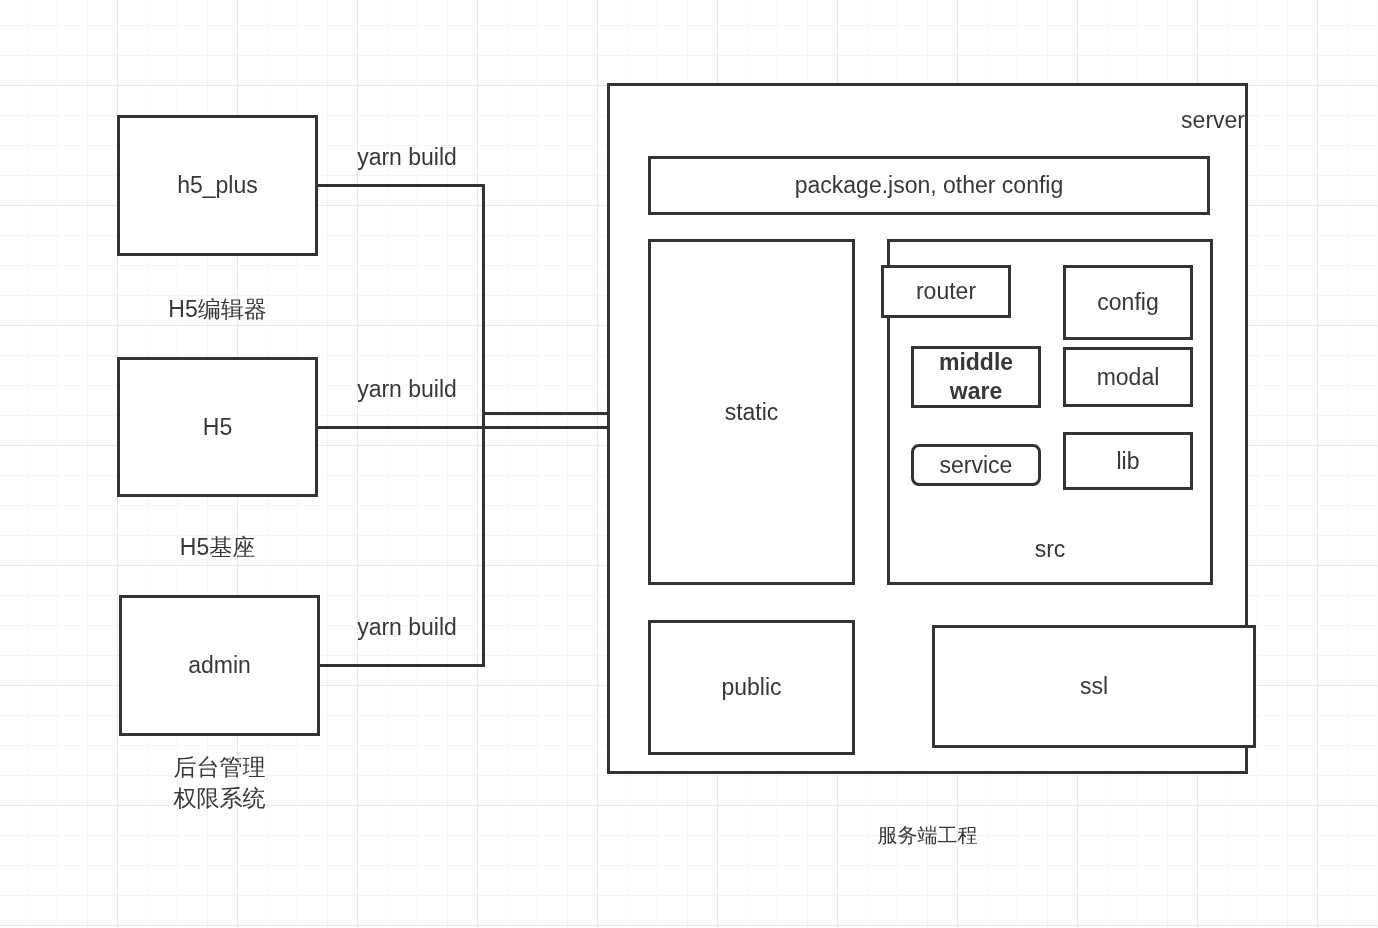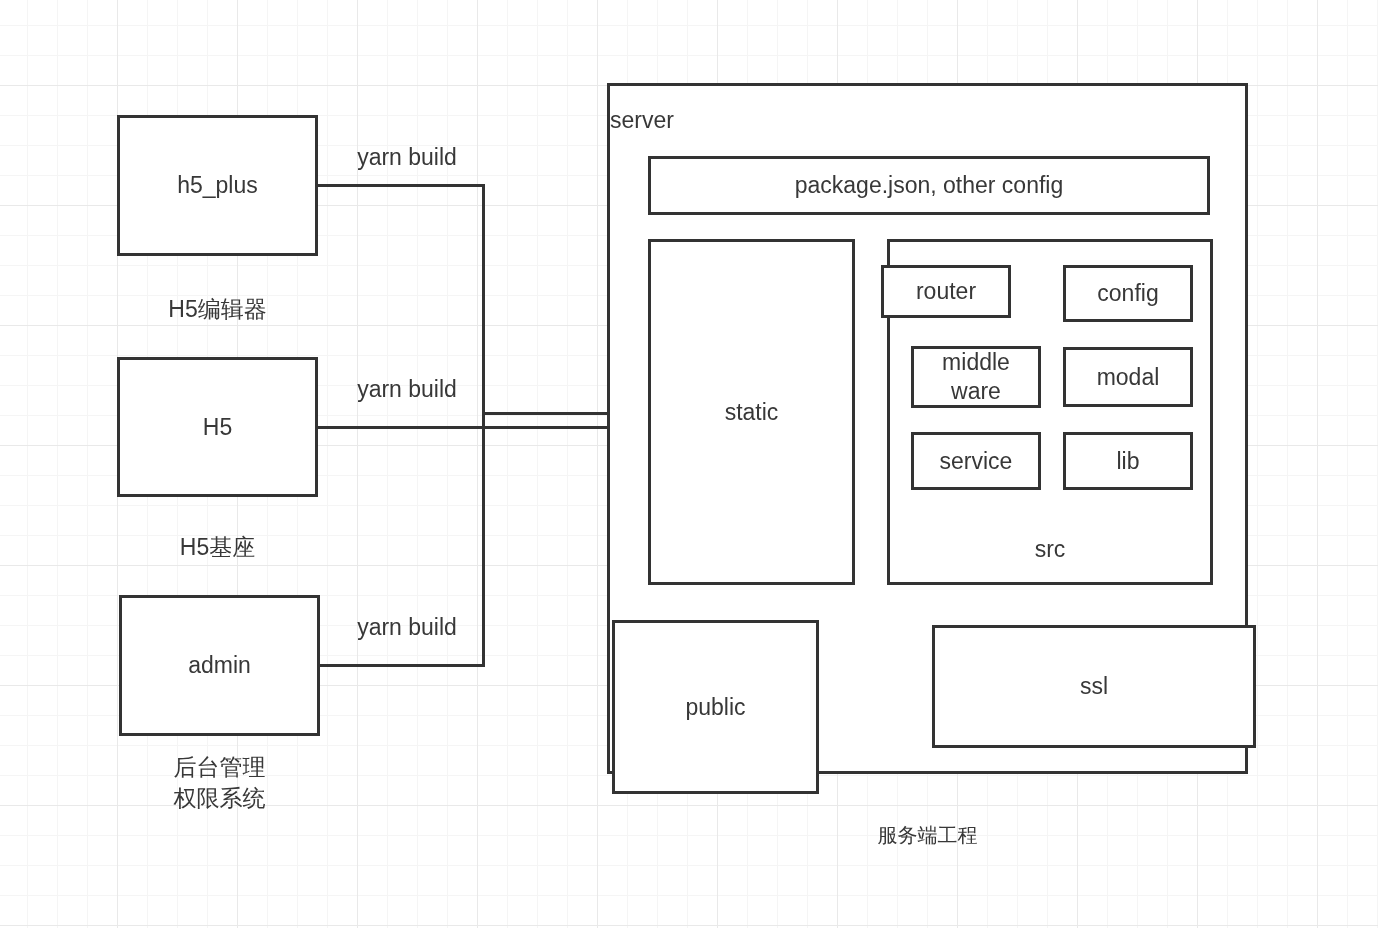--- a/index.html
+++ b/index.html
@@ -56,32 +56,32 @@
   
   #conn-h5plus-h{left:317px;top:184px;width:168px;}
   #conn-merge-v {left:482px;top:184px;height:483px;}
   #conn-admin-h {left:320px;top:664px;width:165px;}
   #conn-arrow-top-line{left:483px;top:412px;width:146px;}
   #conn-arrow-bot-line{left:317px;top:426px;width:312px;}
   #arrowhead-top{left:628px;top:403px;}
   #arrowhead-bot{left:628px;top:417px;}
   
   #node-server{left:607px;top:83px;width:641px;height:691px;justify-content:flex-start;align-items:flex-start;}
-  #server-title{position:absolute;left:0;right:0;top:20px;text-align:left;font-size:23px;}
+  #server-title{position:absolute;left:0;right:0;top:20px;text-align:right;font-size:23px;}
   #node-config-bar{left:648px;top:156px;width:562px;height:59px;}
   #node-static{left:648px;top:239px;width:207px;height:346px;}
   #node-src{left:887px;top:239px;width:326px;height:346px;}
   #src-label{position:absolute;left:0;right:0;bottom:18px;text-align:center;font-size:23px;}
   #node-router    {left:881px;top:265px;width:130px;height:53px;}
-  #node-config    {left:1063px;top:265px;width:130px;height:57px;}
-  #node-middleware{left:911px;top:346px;width:130px;height:62px;padding:0 12px;}
+  #node-config    {left:1063px;top:265px;width:130px;height:75px;}
+  #node-middleware{left:911px;top:346px;width:130px;height:62px;padding:0 12px;font-weight:bold;}
   #node-modal     {left:1063px;top:347px;width:130px;height:60px;}
-  #node-service   {left:911px;top:432px;width:130px;height:58px;}
+  #node-service   {left:911px;top:444px;width:130px;height:42px;border-radius:8px;}
   #node-lib       {left:1063px;top:432px;width:130px;height:58px;}
-  #node-public{left:612px;top:620px;width:207px;height:174px;}
+  #node-public{left:648px;top:620px;width:207px;height:135px;}
   #node-ssl{left:888px;top:625px;width:324px;height:123px;margin-left:44px;}
   #caption-server{left:607px;top:822px;width:641px;font-size:20px;}
 </style>
 </head>
 <body>
 
 <div class="canvas">
 
   <div class="node" id="node-h5plus">
     <span>h5_plus</span>

